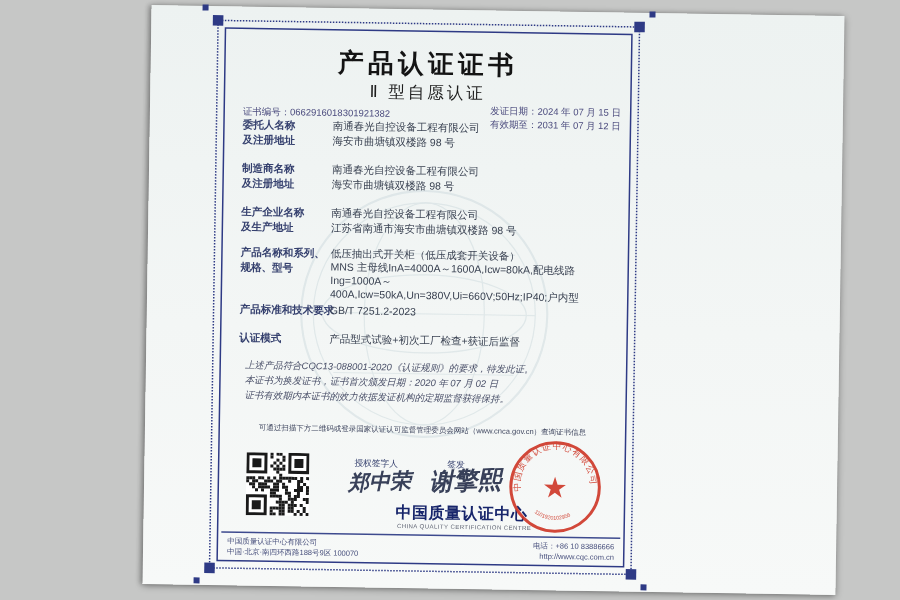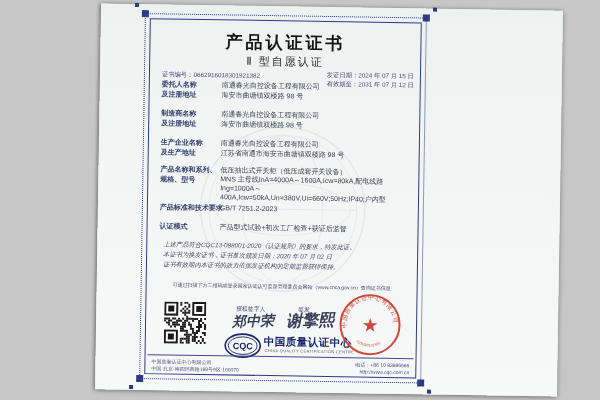--- a/index.html
+++ b/index.html
@@ -280,27 +280,20 @@
           <rect x="32" y="4" width="6" height="6"></rect>
           <rect x="1" y="29" width="12" height="12" fill="none" stroke="#1a1a1a" stroke-width="2"></rect>
           <rect x="4" y="32" width="6" height="6"></rect>
         </svg></div>
 
     <div class="sig-label" style="left:96px;">授权签字人</div>
     <div class="sig-label" style="left:158px;">签发</div>
     <div class="sig" style="left:92px;top:298px;font-size:14px;">郑中荣</div>
     <div class="sig" style="left:146px;top:295px;font-size:16px;">谢擎熙</div>
 
-    <div class="cqc-logo">
-      <svg width="38" height="26" viewBox="0 0 38 26">
-        <ellipse cx="19" cy="13" rx="17.5" ry="11.5" fill="none" stroke="#17256b" stroke-width="1.6"></ellipse>
-        <ellipse cx="19" cy="13" rx="14.5" ry="8.8" fill="none" stroke="#17256b" stroke-width="0.9"></ellipse>
-        <text x="19" y="16.5" text-anchor="middle" font-size="9" font-weight="bold" fill="#17256b" font-family="Liberation Sans, sans-serif">CQC</text>
-      </svg>
-    </div>
     <div class="org-cn">中国质量认证中心</div>
     <div class="org-en">CHINA QUALITY CERTIFICATION CENTRE</div>
 
     <div class="seal">
       <svg width="64" height="64" viewBox="0 0 64 64">
         <circle cx="32" cy="32" r="29.5" fill="none" stroke="#cf3a2a" stroke-width="2"></circle>
         <defs>
           <path id="sealTop" d="M 9.5 37 A 23.5 23.5 0 1 1 54.5 37"></path>
           <path id="sealBot" d="M 13 43 A 22 22 0 0 0 51 43"></path>
         </defs>

